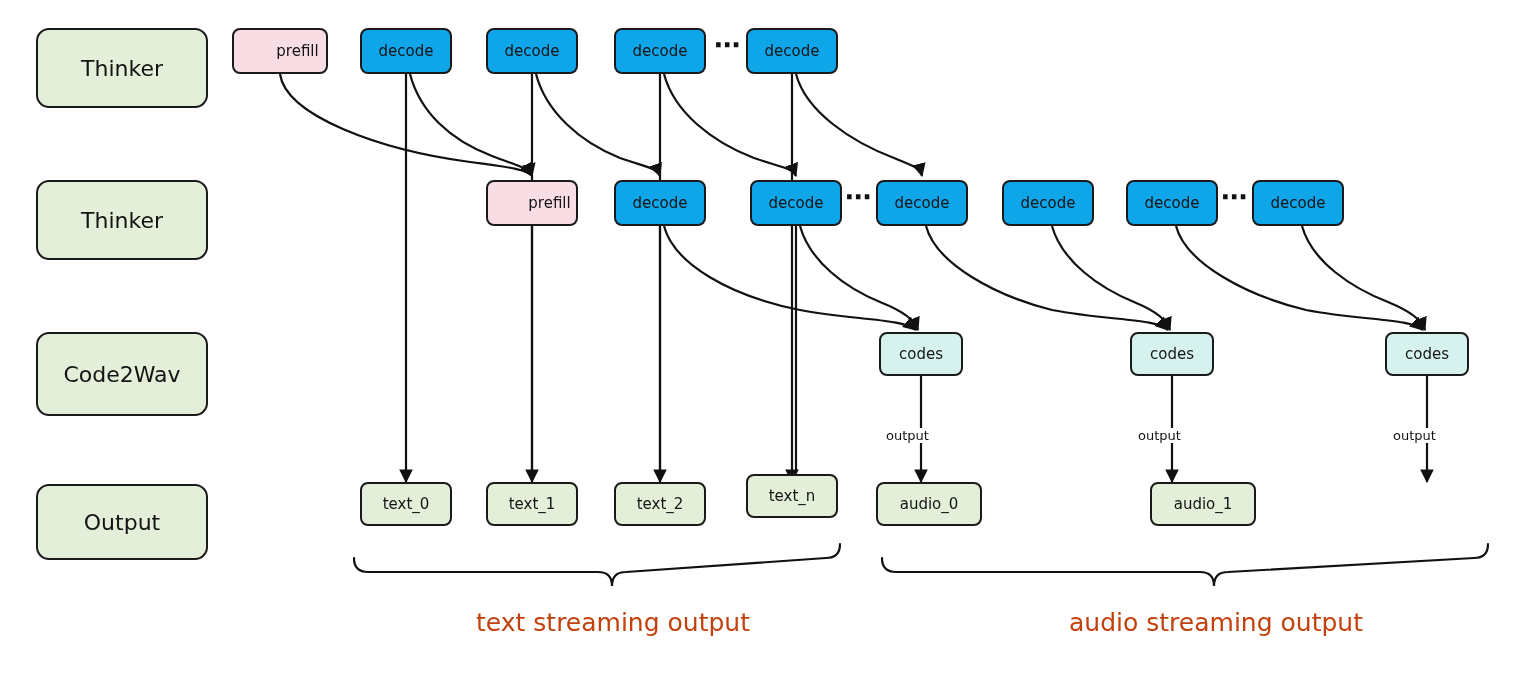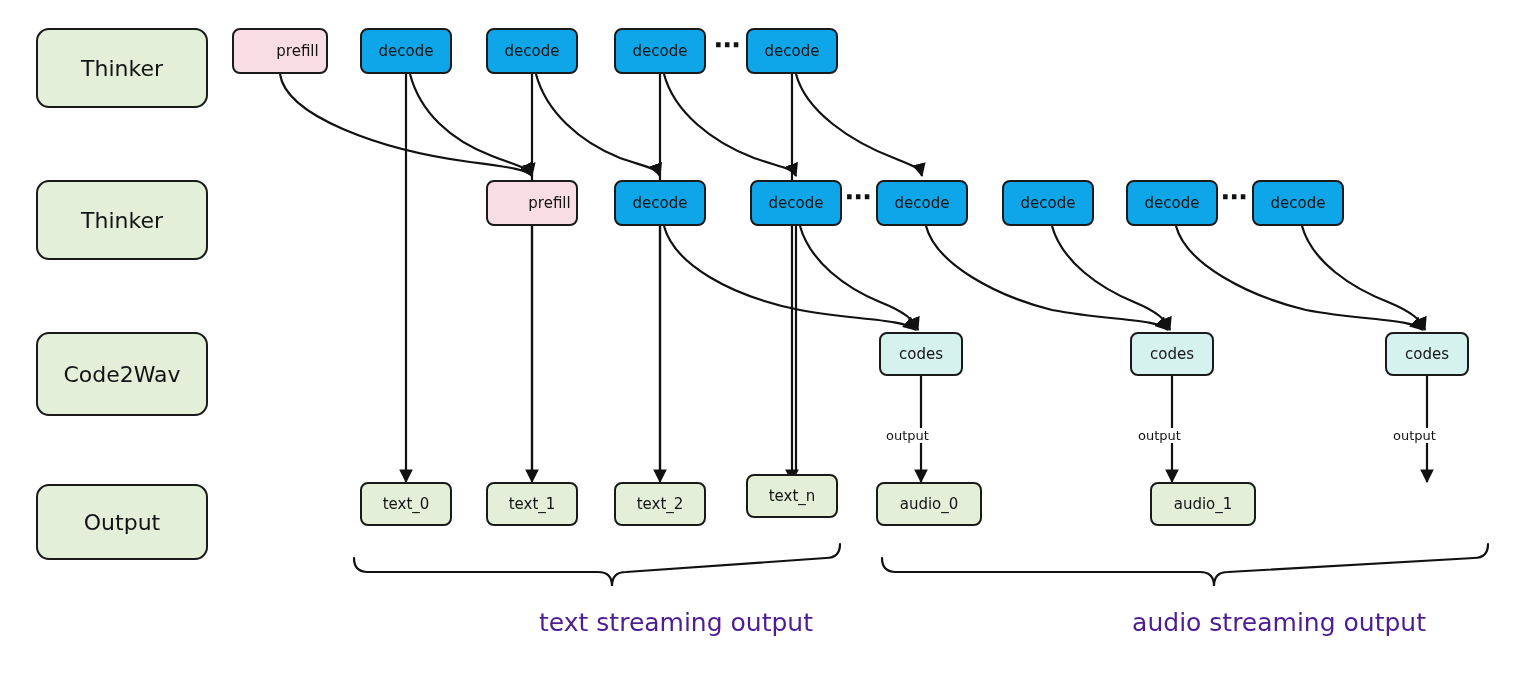--- a/index.html
+++ b/index.html
@@ -63,22 +63,22 @@
     position: absolute;
     font-size: 13px;
     color: #141414;
     z-index: 3;
     background: #ffffff;
     padding: 0 2px;
   }
   .brace-label {
     position: absolute;
     font-size: 25px;
-    color: #4c1d95;
-    text-align: right;
+    color: #c2410c;
+    text-align: center;
     z-index: 3;
   }
 </style>
 </head>
 <body>
 
 <div id="stage">
 
   <svg id="wires" viewBox="0 0 1524 681" xmlns="http://www.w3.org/2000/svg">
     <defs>

